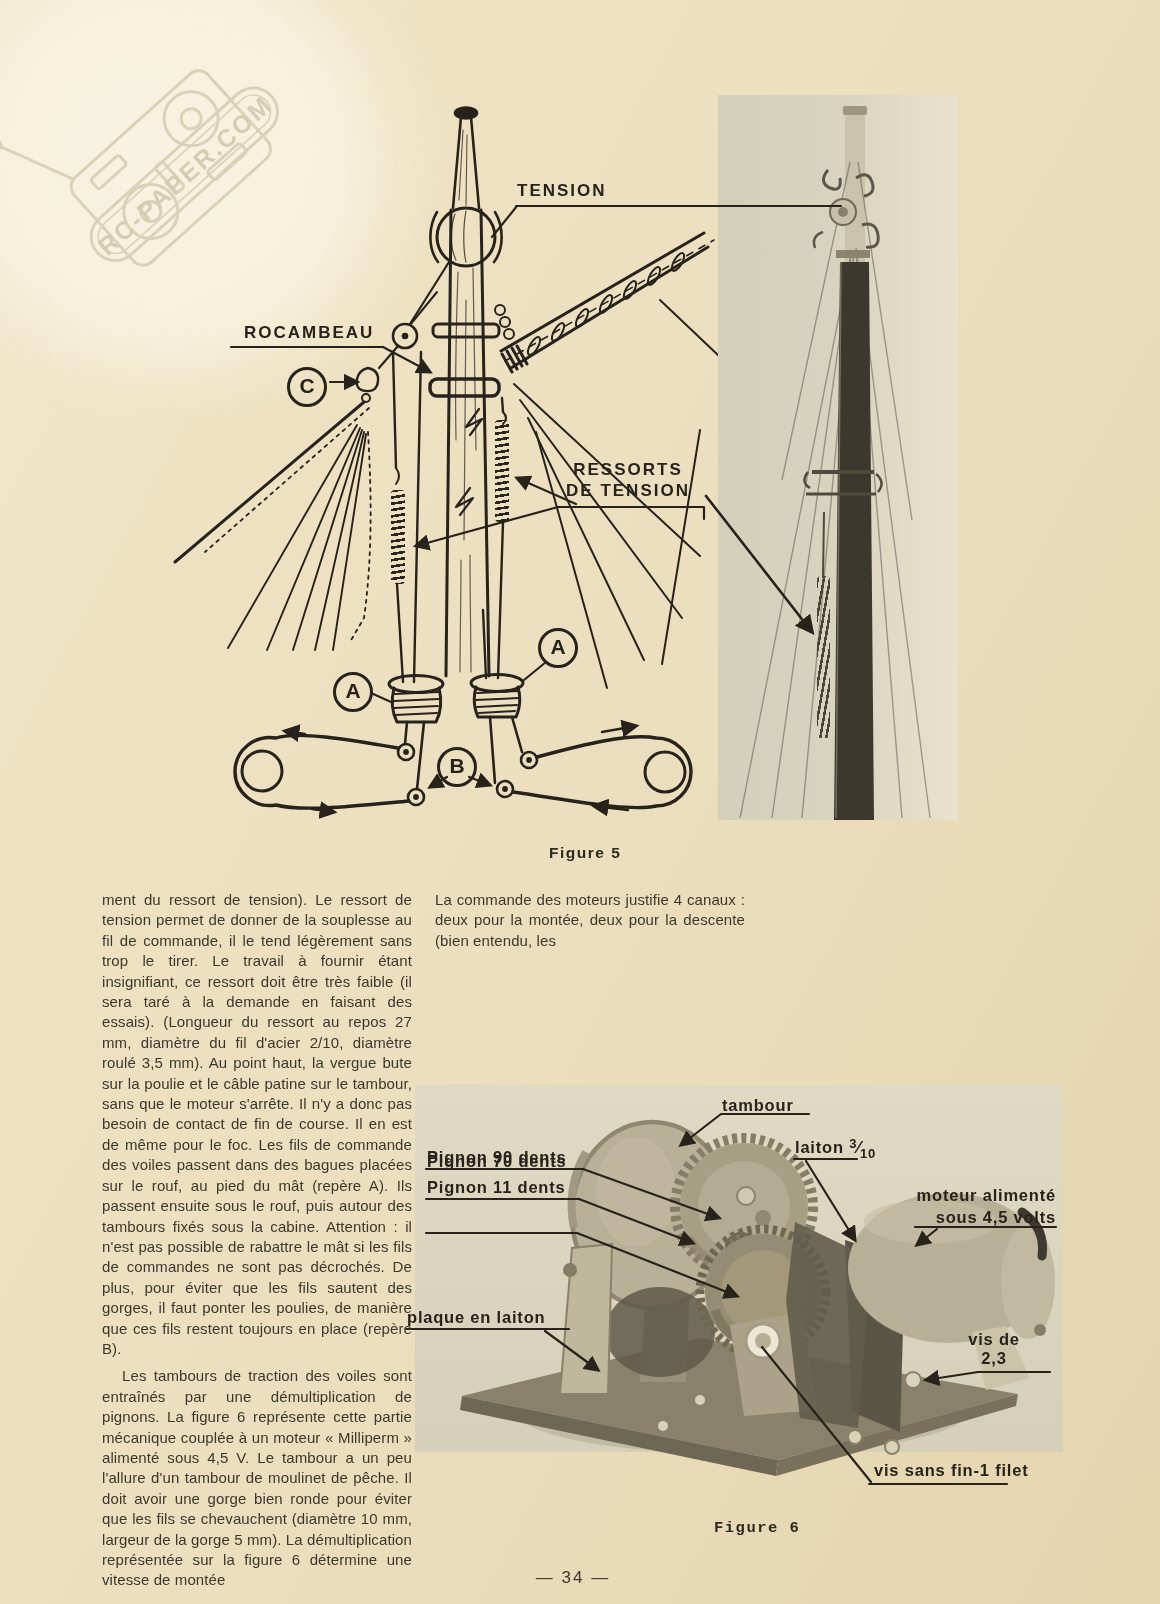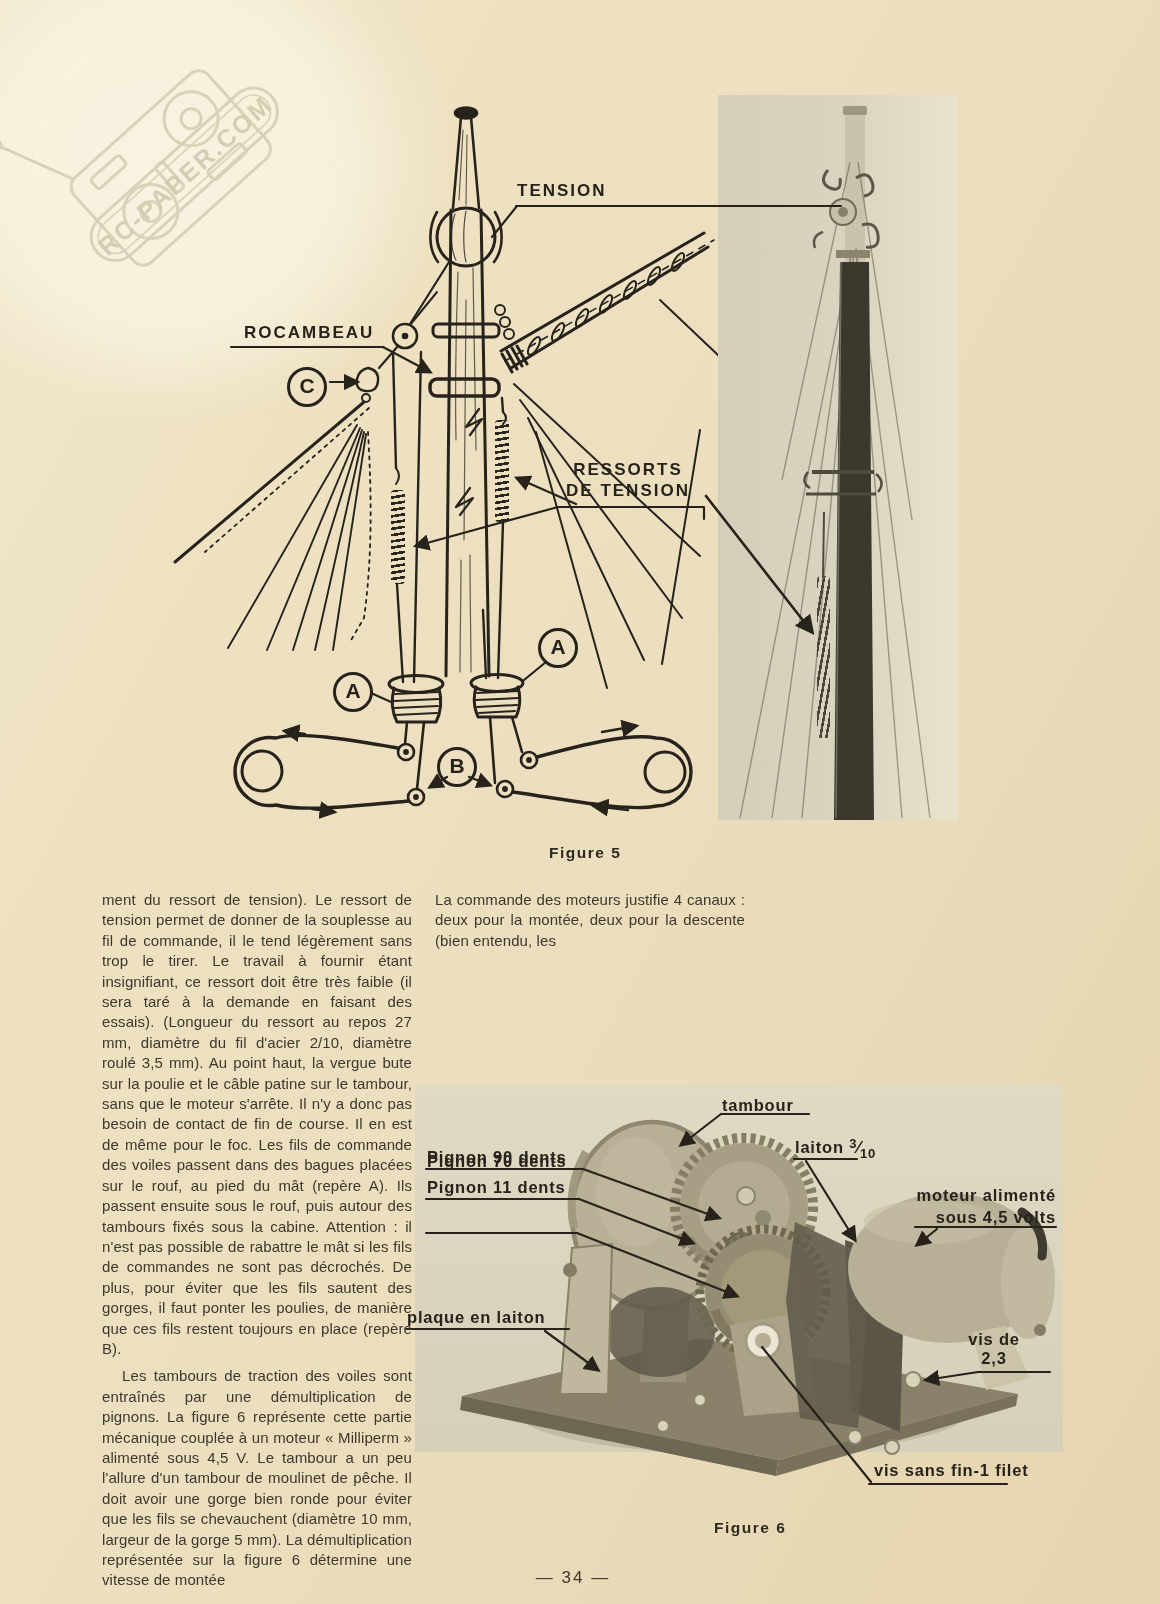--- a/index.html
+++ b/index.html
@@ -351,17 +351,17 @@
   <div class="lbl lbl-f6 right-align" style="left:878px; top:1184px; width:178px;">
     <div>moteur alimenté</div>
     <div>sous 4,5 volts</div>
   </div>
   <div class="lbl lbl-f6" style="left:407px; top:1308px;">plaque en laiton</div>
   <div class="lbl lbl-f6 center-align" style="left:950px; top:1330px; width:88px;">
     <div>vis de</div>
     <div>2,3</div>
   </div>
   <div class="lbl lbl-f6" style="left:874px; top:1461px;">vis sans fin-1 filet</div>
-  <div class="caption" style="left:714px; top:1519px;">Figure 6</div>
+  <div class="caption" style="left:714px; top:1519px;font-family:Liberation Mono, monospace;">Figure 6</div>
 
   <div class="page-number" style="left:513px; top:1568px; width:120px;">— 34 —</div>
 
 </div>
 
 </body></html>

